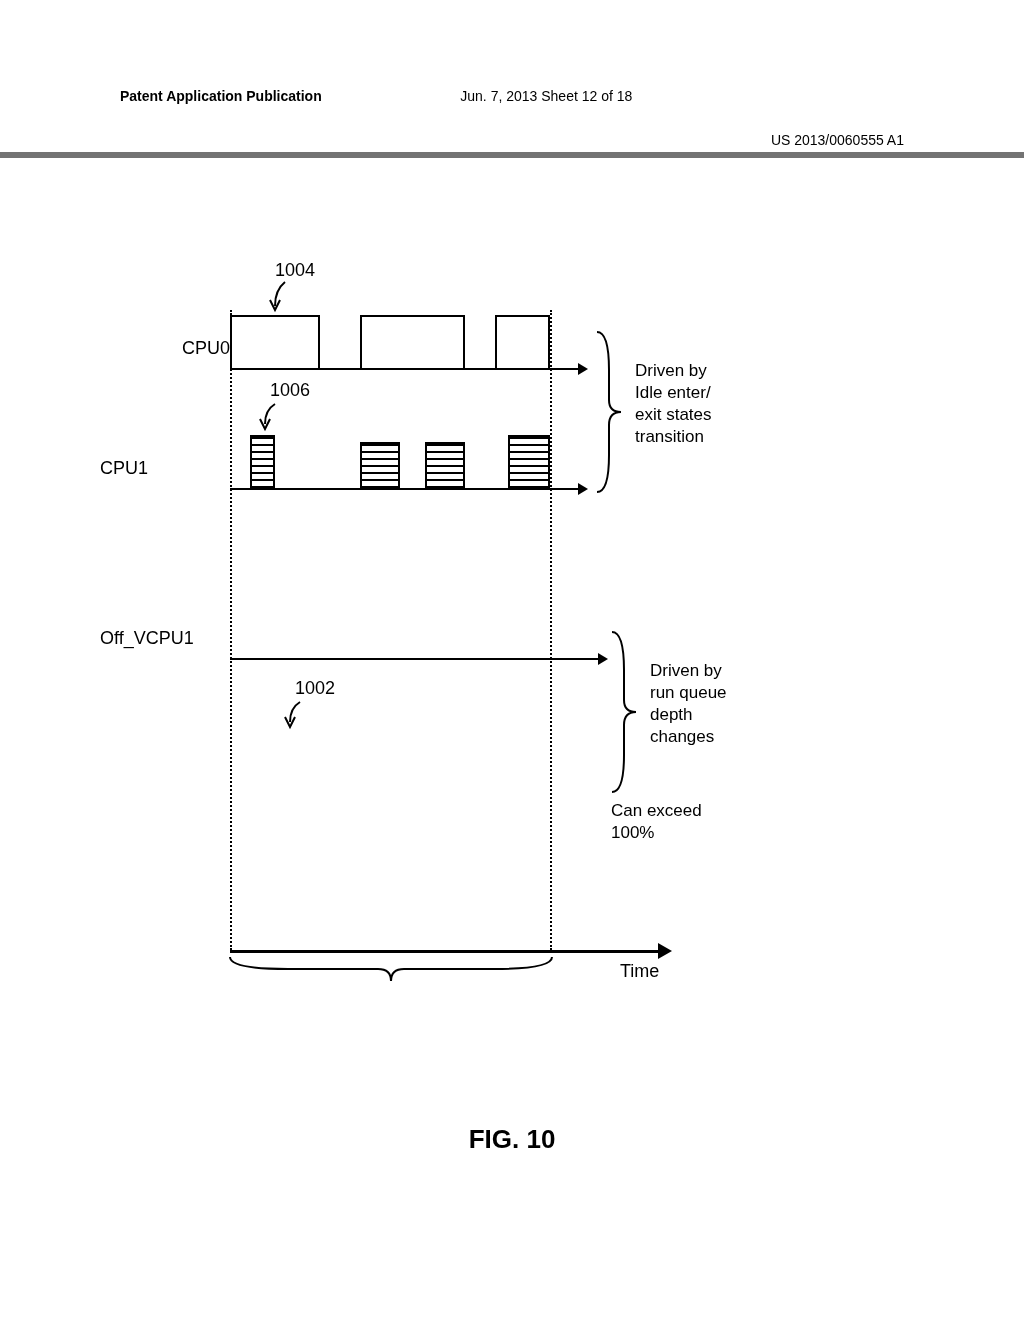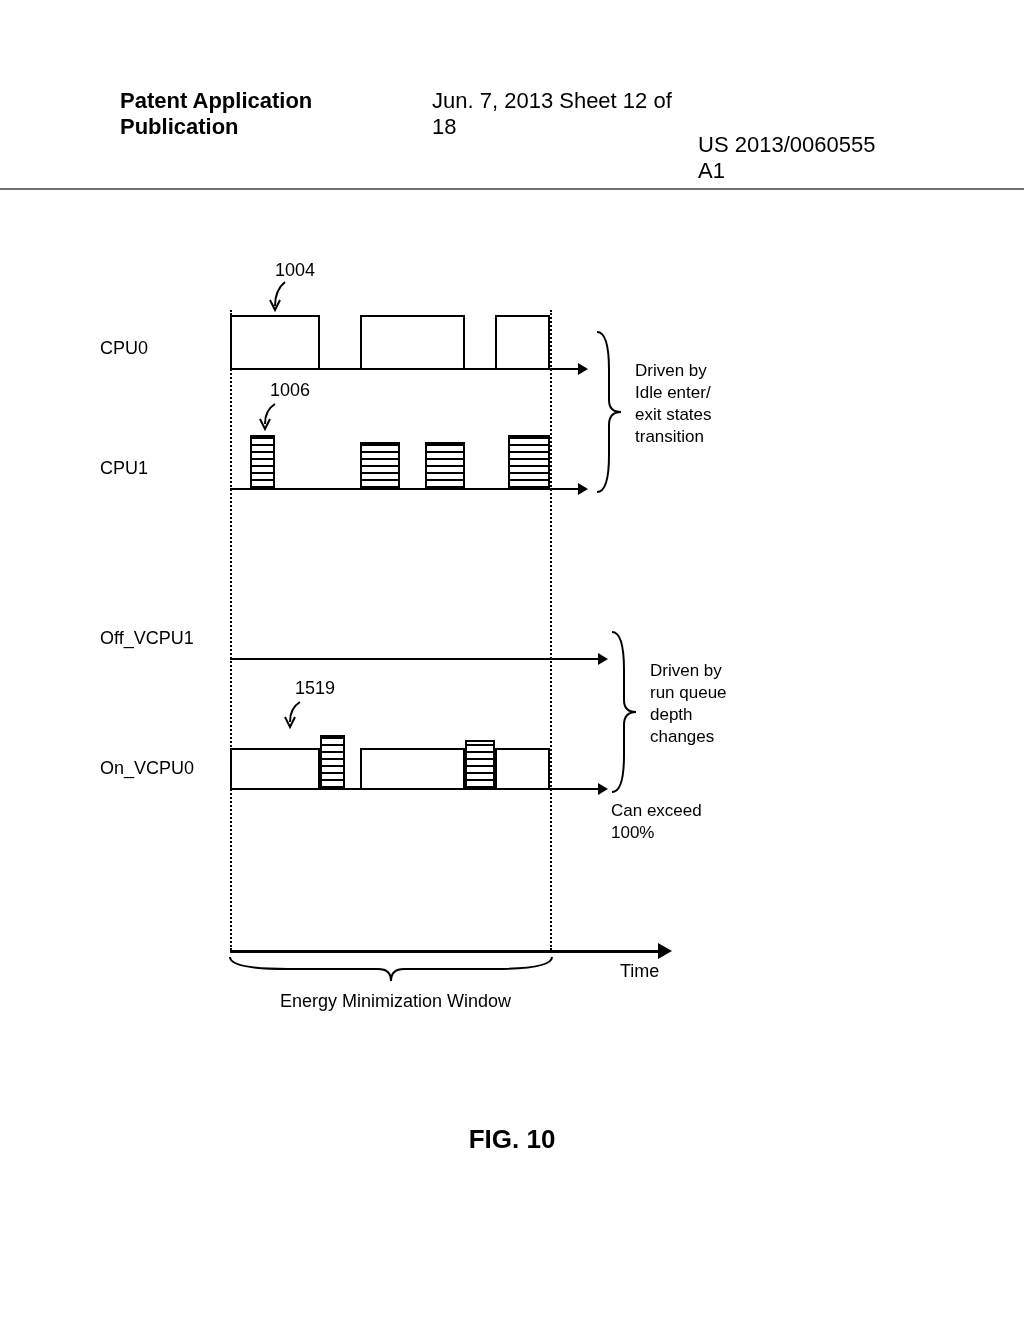--- a/index.html
+++ b/index.html
@@ -11,22 +11,22 @@
       position: relative;
     }
     .header {
       position: absolute;
       top: 88px;
       left: 0;
       right: 0;
       display: flex;
       justify-content: space-between;
       padding: 0 120px;
-      font-size: 22px;
-      border-bottom: 2px solid #737373;
+      font-size: 14px;
+      border-bottom: 6px solid #737373;
       padding-bottom: 4px;
     }
     .header-left { font-weight: bold; }
     .header-right { font-weight: normal; margin-top: 44px; }
     .diagram-area {
       position: absolute;
       top: 280px;
       left: 100px;
       width: 820px;
       height: 740px;
@@ -132,21 +132,21 @@
   <div class="dashed-v" style="left: 130px; top: 30px; height: 640px;"></div>
   <div class="dashed-v" style="left: 450px; top: 30px; height: 640px;"></div>
 
   <div class="ref-label" style="left: 175px; top: -20px;">1004</div>
   <svg style="position:absolute; left: 165px; top: 0px;" width="30" height="36">
     <path d="M 20 2 Q 10 10 10 26" stroke="black" stroke-width="2" fill="none"></path>
     <path d="M 5 20 L 10 30 L 15 20" stroke="black" stroke-width="2" fill="none"></path>
   </svg>
 
   <div class="row" style="top: 30px;">
-    <div class="row-label" style="top: 28px;">CPU0</div>
+    <div class="row-label" style="top: 28px; text-align: right;">CPU0</div>
     <div class="timeline">
       <div class="baseline"></div>
       <div class="arrow-head"></div>
       <div class="block" style="left: 0px; width: 90px; height: 55px;"></div>
       <div class="block" style="left: 130px; width: 105px; height: 55px;"></div>
       <div class="block" style="left: 265px; width: 55px; height: 55px;"></div>
     </div>
   </div>
 
   <div class="ref-label" style="left: 170px; top: 100px;">1006</div>
@@ -178,38 +178,26 @@
   </div>
 
   <div class="row" style="top: 320px; text-decoration: underline;">
     <div class="row-label" style="top: 28px;">Off_VCPU1</div>
     <div class="timeline" style="width: 370px;">
       <div class="baseline"></div>
       <div class="arrow-head"></div>
     </div>
   </div>
 
-  <div class="ref-label" style="left: 195px; top: 398px;">1519</div>
+  <div class="ref-label" style="left: 195px; top: 398px;">1002</div>
   <svg style="position:absolute; left: 180px; top: 420px;" width="30" height="32">
     <path d="M 20 2 Q 10 8 10 22" stroke="black" stroke-width="2" fill="none"></path>
     <path d="M 5 17 L 10 27 L 15 17" stroke="black" stroke-width="2" fill="none"></path>
   </svg>
 
-  <div class="row" style="top: 450px;">
-    <div class="row-label" style="top: 28px;">On_VCPU0</div>
-    <div class="timeline" style="width: 370px;">
-      <div class="baseline"></div>
-      <div class="arrow-head"></div>
-      <div class="block" style="left: 0px; width: 90px; height: 42px;"></div>
-      <div class="block hatched" style="left: 90px; width: 25px; height: 55px;"></div>
-      <div class="block" style="left: 130px; width: 105px; height: 42px;"></div>
-      <div class="block hatched" style="left: 235px; width: 30px; height: 50px;"></div>
-      <div class="block" style="left: 265px; width: 55px; height: 42px;"></div>
-    </div>
-  </div>
 
   <svg style="position:absolute; left: 510px; top: 350px;" width="30" height="165">
     <path d="M 2 2 Q 14 2 14 40 L 14 70 Q 14 82 26 82 Q 14 82 14 95 L 14 125 Q 14 162 2 162" stroke="black" stroke-width="2" fill="none"></path>
   </svg>
   <div class="annotation" style="left: 550px; top: 380px;">
     <span style="white-space: pre-line;">Driven by
 run queue
 depth
 changes</span>
   </div>
@@ -220,17 +208,16 @@
   </div>
 
   <div class="time-axis" style="top: 670px;">
     <div class="time-arrow"></div>
   </div>
   <div class="annotation" style="left: 520px; top: 680px; font-size: 18px;">Time</div>
 
   <svg style="position:absolute; left: 128px; top: 675px;" width="326" height="30">
     <path d="M 2 2 Q 2 14 60 14 L 150 14 Q 163 14 163 26 Q 163 14 176 14 L 266 14 Q 324 14 324 2" stroke="black" stroke-width="2" fill="none"></path>
   </svg>
-  <div class="annotation" style="left: 180px; top: 710px; font-size: 18px;">Energy Minimization Window</div>
 
 </div>
 
 <div class="fig-label" style="top: 1080px;">FIG. 10</div>
 
 </body></html>

